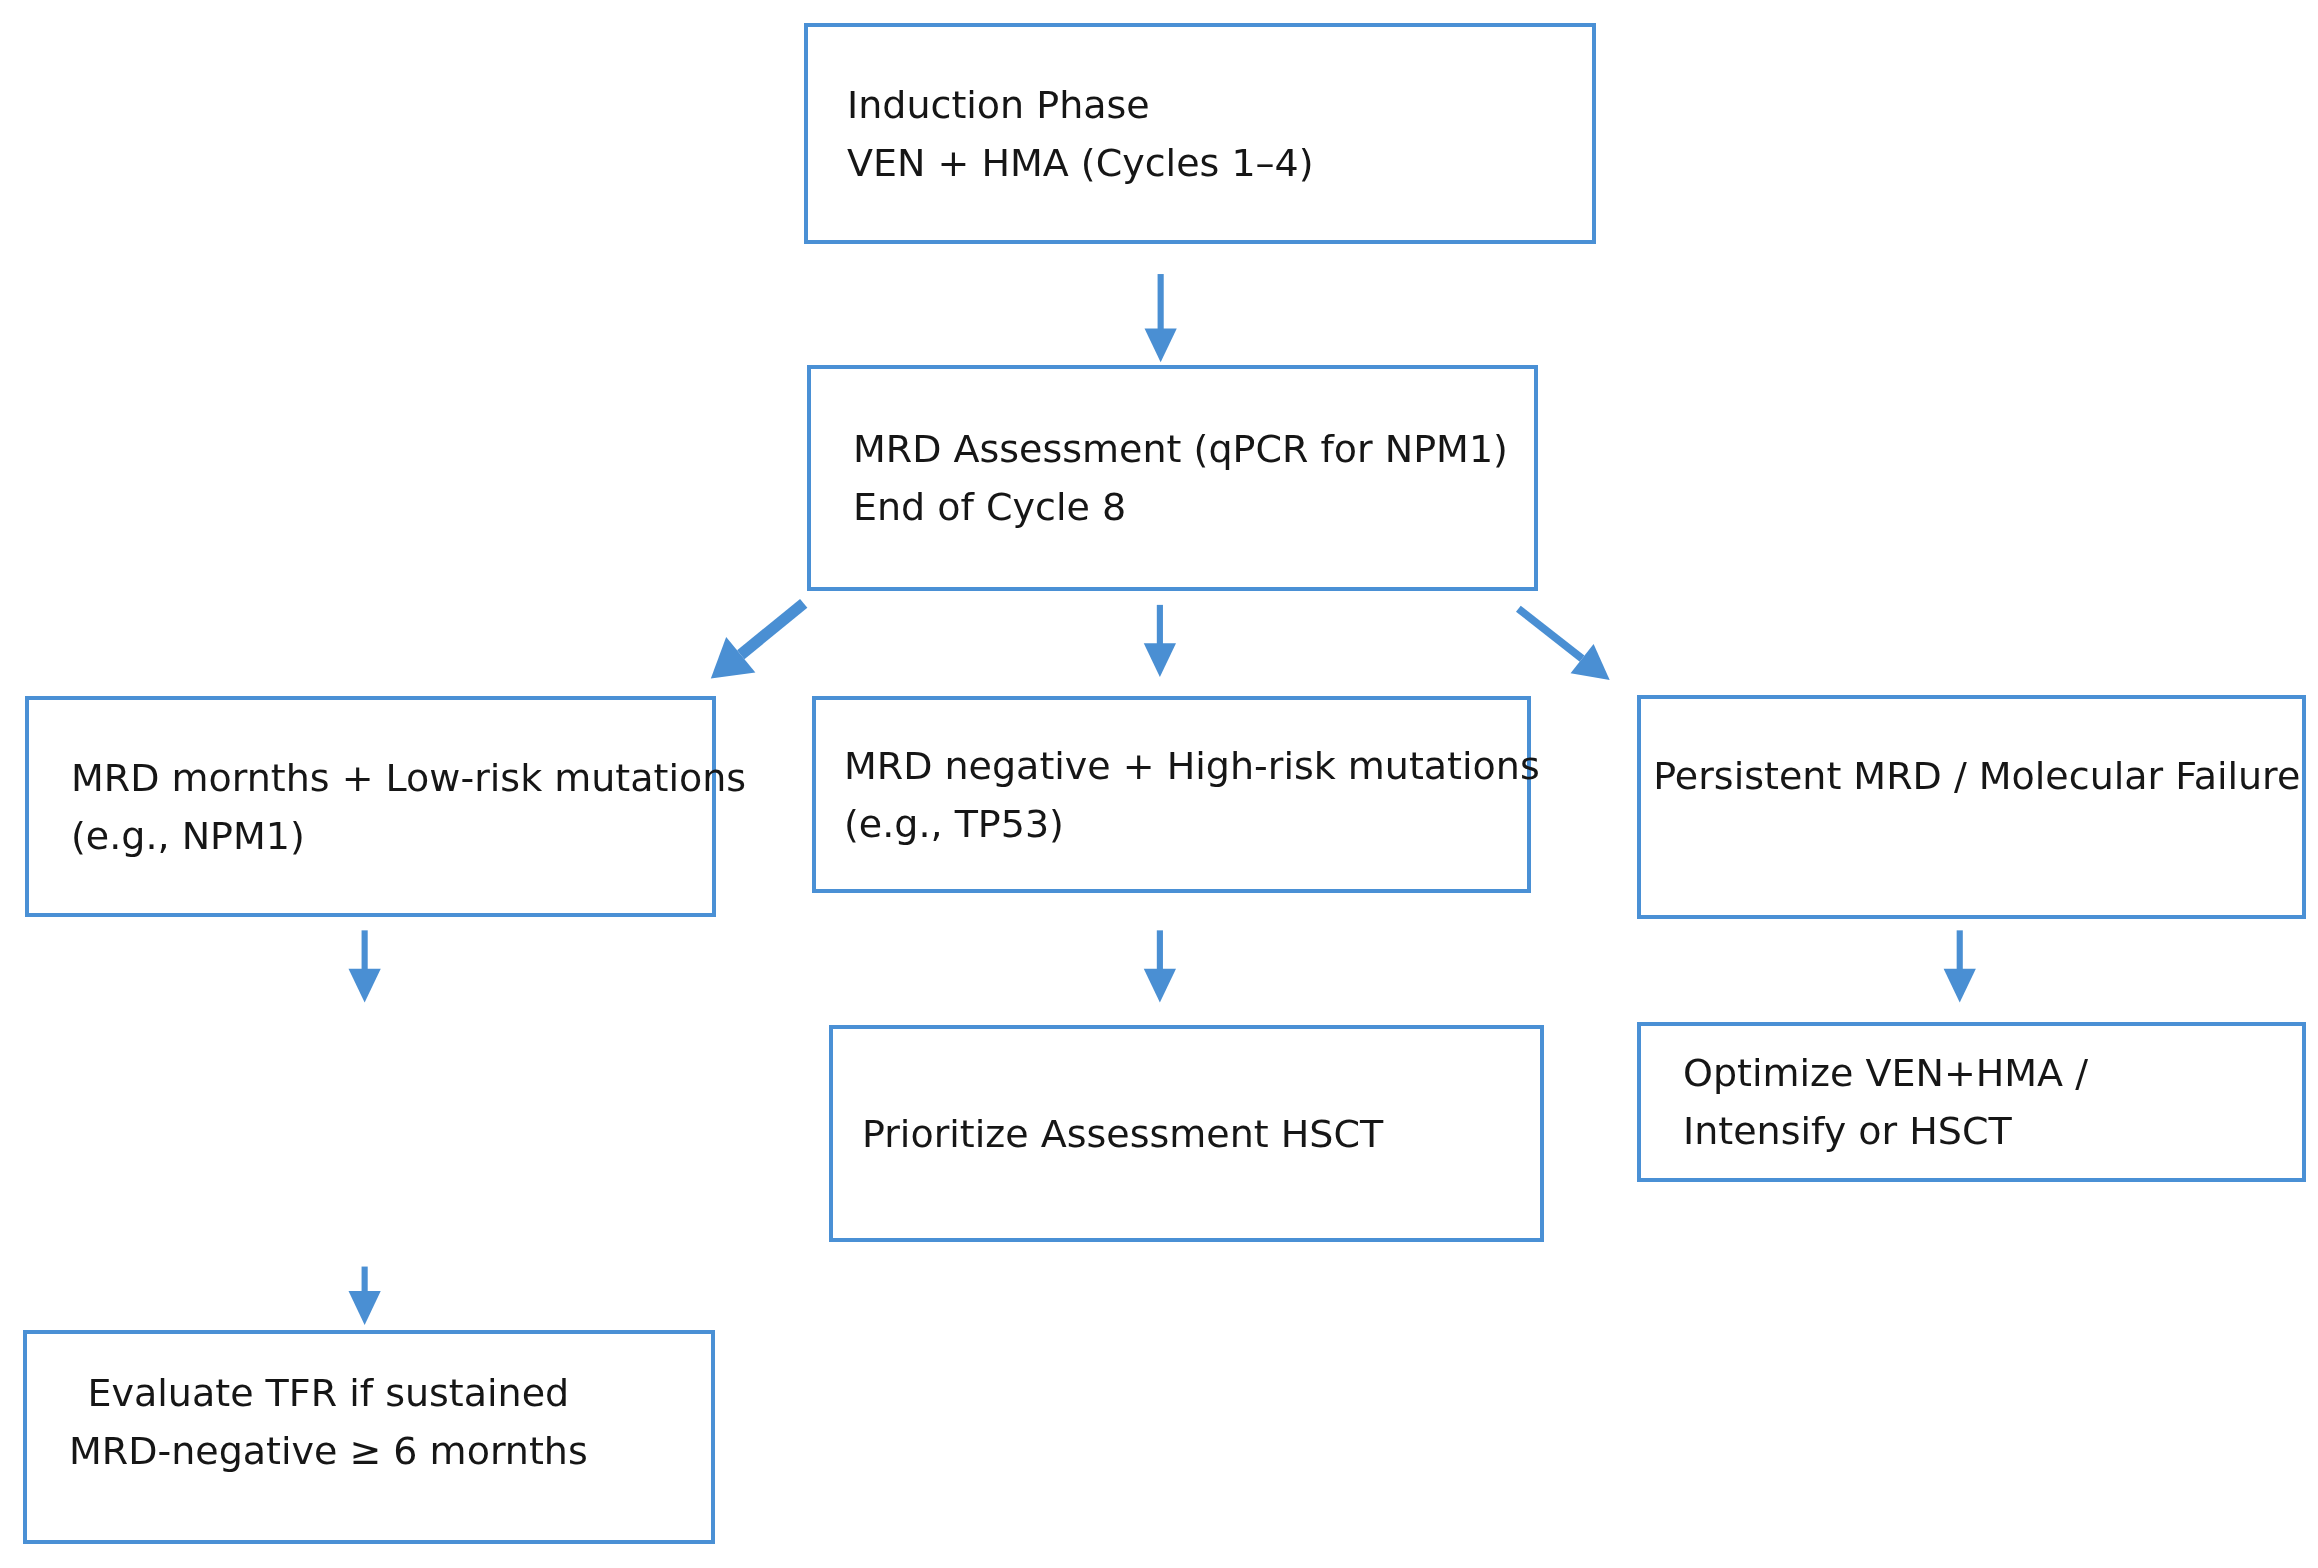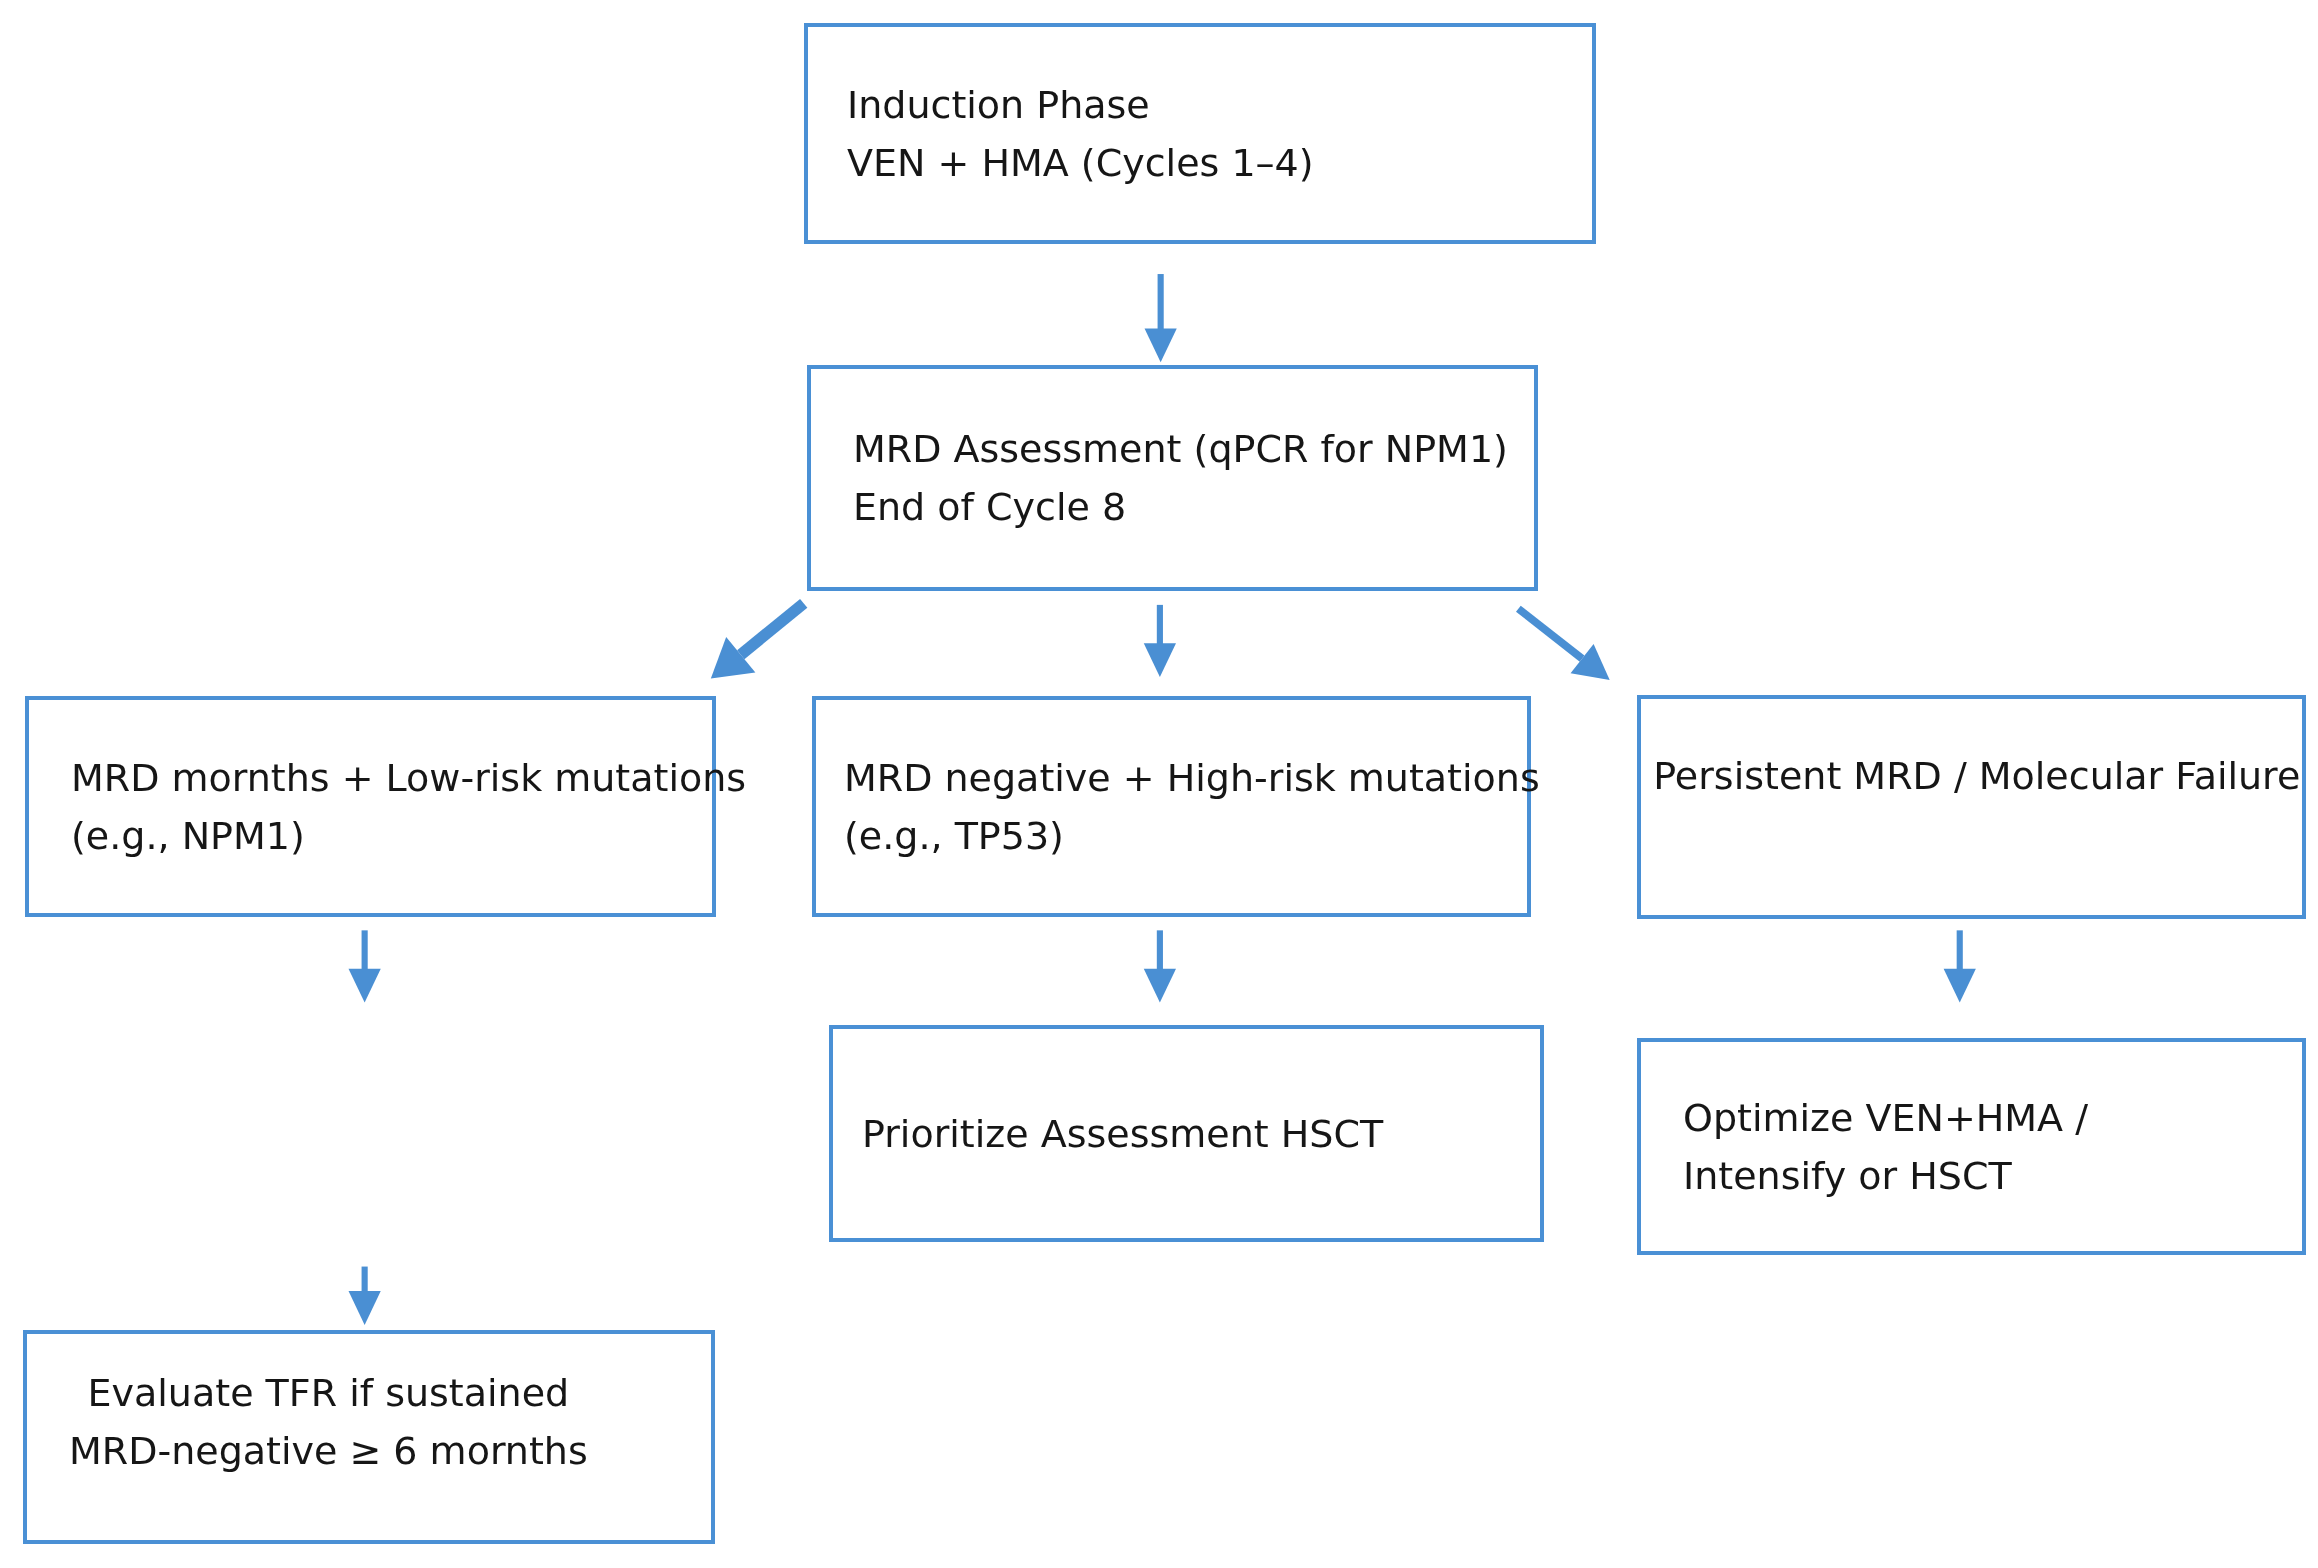--- a/index.html
+++ b/index.html
@@ -87,35 +87,35 @@
   <div class="node" style="left:807px; top:365px; width:731px; height:226px;">
     <span class="txt">MRD Assessment (qPCR for NPM1)
 End of Cycle 8</span>
   </div>
 
   <div class="node" style="left:25px; top:696px; width:691px; height:221px;">
     <span class="txt">MRD mornths + Low-risk mutations
 (e.g., NPM1)</span>
   </div>
 
-  <div class="node" style="left:812px; top:696px; width:719px; height:221px;padding-left:28px;">
+  <div class="node" style="left:812px; top:696px; width:719px; height:197px;padding-left:28px;">
     <span class="txt">MRD negative + High-risk mutations
 (e.g., TP53)</span>
   </div>
 
   <div class="node pad-sm bias-up-40" style="left:1637px; top:695px; width:669px; height:224px;">
     <span class="txt">Persistent MRD / Molecular Failure</span>
   </div>
 
 
   <div class="node pad-md" style="left:829px; top:1025px; width:715px; height:217px;">
     <span class="txt">Prioritize Assessment HSCT</span>
   </div>
 
-  <div class="node" style="left:1637px; top:1022px; width:669px; height:217px;margin-top:16px;">
+  <div class="node" style="left:1637px; top:1022px; width:669px; height:160px;">
     <span class="txt">Optimize VEN+HMA /
 Intensify or HSCT</span>
   </div>
 
   <div class="node bias-up-20" style="left:23px; top:1330px; width:692px; height:214px;">
     <span class="txt">Evaluate TFR if sustained
 MRD-negative ≥ 6 mornths</span>
   </div>
 
 </div>

